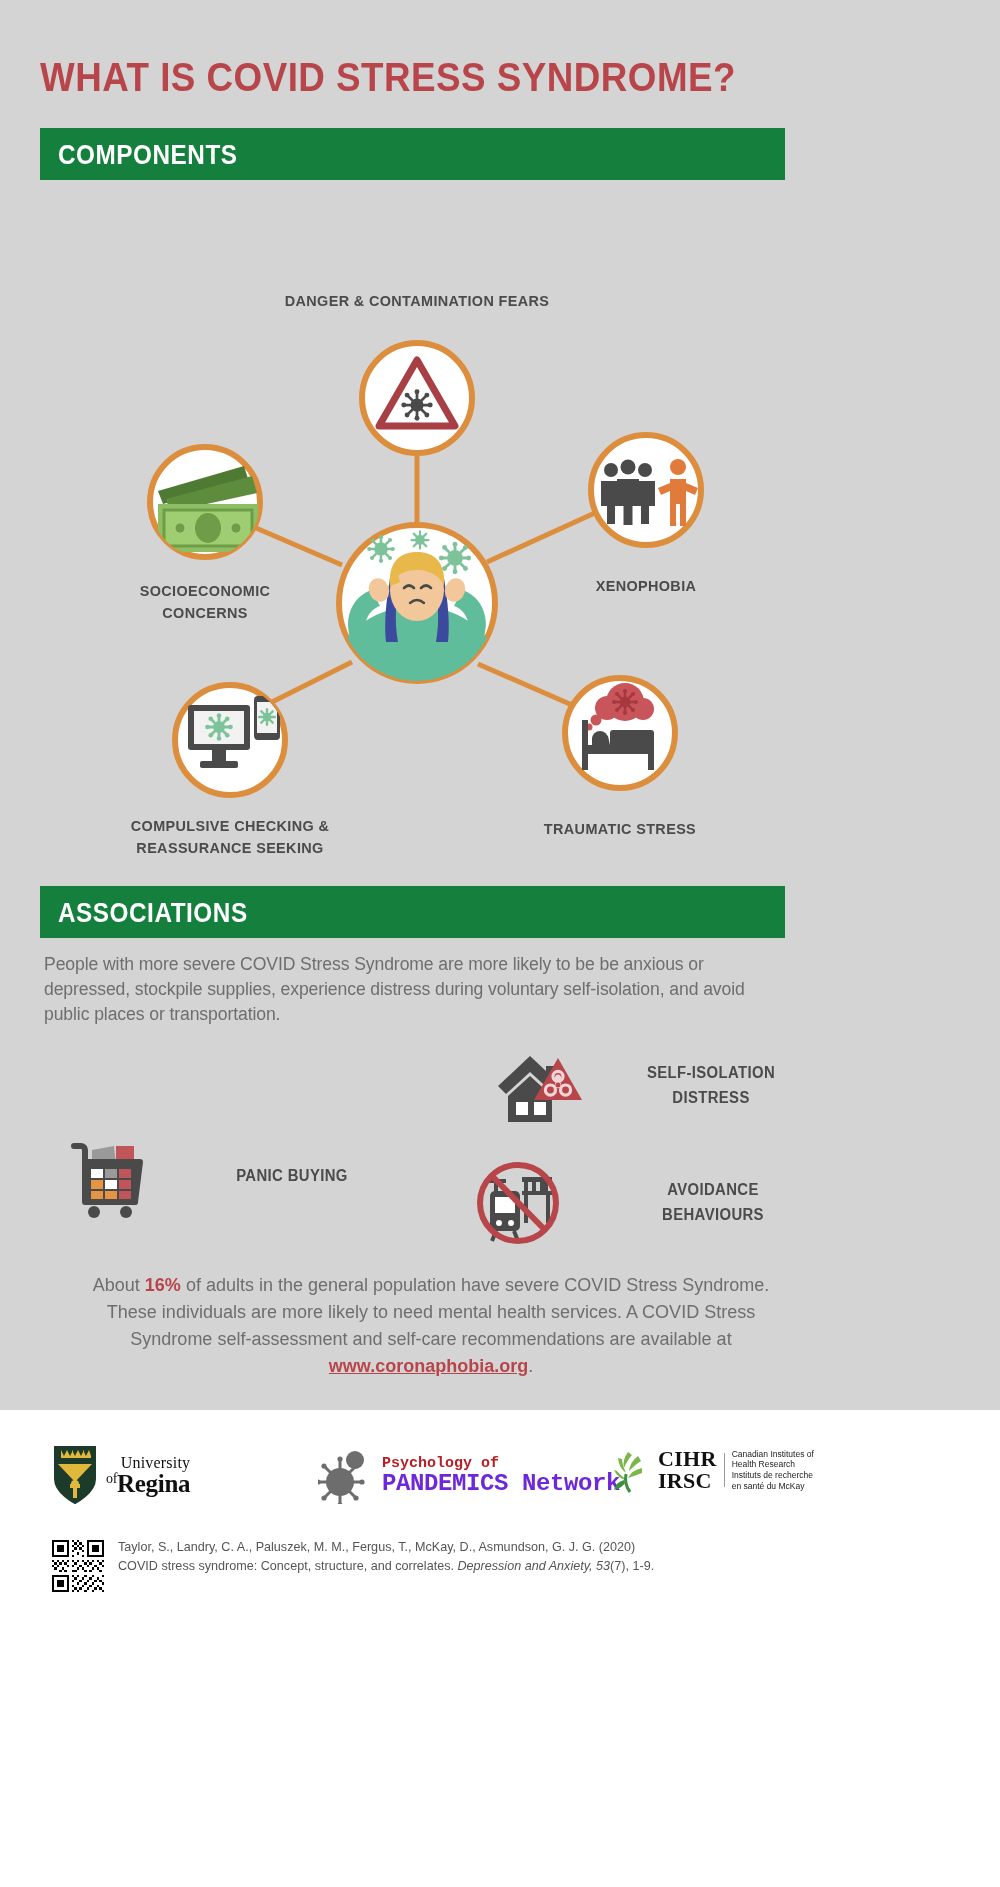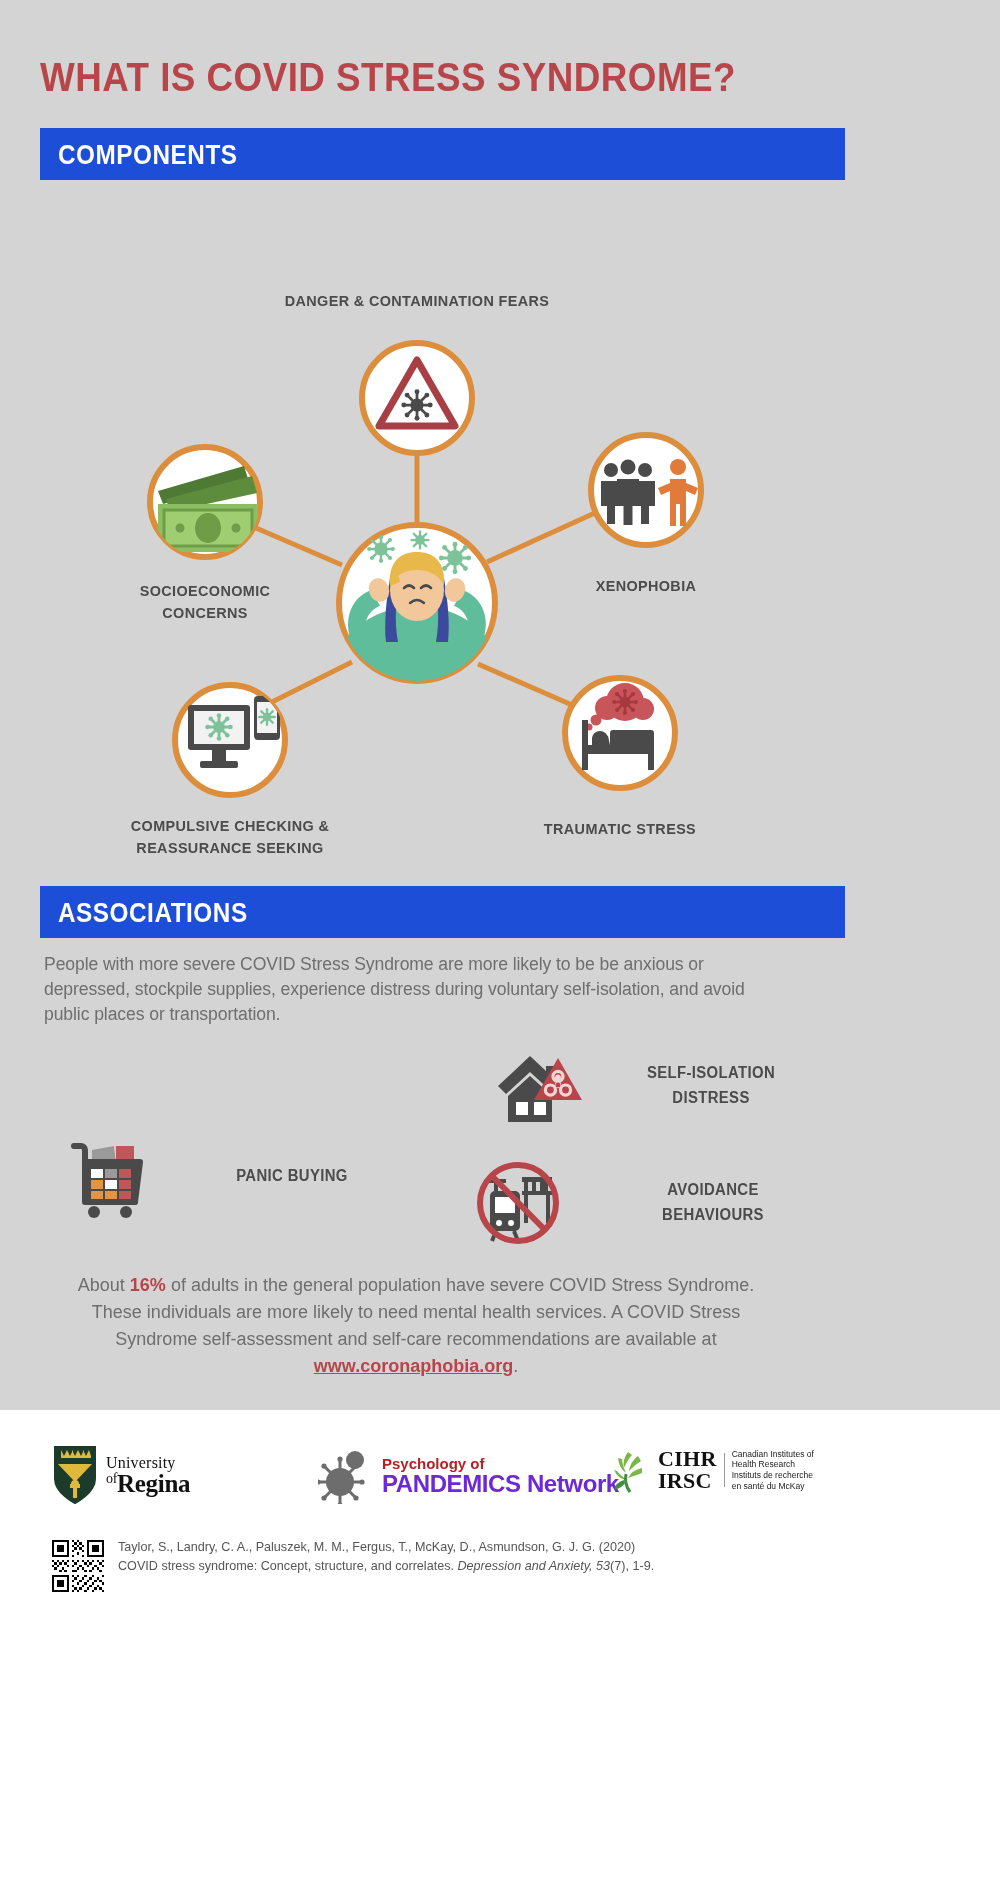--- a/index.html
+++ b/index.html
@@ -37,23 +37,23 @@
     color:#b8454a;
     transform:scaleX(0.92);
     transform-origin:left center;
     white-space:nowrap;
   }
 
   
   .banner {
     position:absolute;
     left:40px;
-    width:805px;
+    width:745px;
     height:52px;
-    background:#1d4ed8;
+    background:#15803d;
   }
   .banner .banner-label {
     position:absolute;
     left:18px; top:12px;
     color:#ffffff;
     font-family:"Liberation Sans Narrow","Liberation Sans",sans-serif;
     font-weight:bold;
     font-size:27px;
     letter-spacing:0.6px;
     transform:scaleX(0.9);
@@ -117,21 +117,21 @@
     transform:scaleX(0.93);
   }
   #assoc-0 { left:62px;  top:1043px; }
   #assoc-1 { left:490px; top:1038px; }
   #assoc-2 { left:62px;  top:1128px; }
   #assoc-3 { left:470px; top:1155px; }
 
   
   #closing {
     position:absolute;
-    left:54px; top:1272px;
+    left:69px; top:1272px;
     width:724px;
     color:#6e6e6e;
     font-family:"Liberation Sans",sans-serif;
     font-size:18px;
     line-height:1.5;
     text-align:center;
   }
   #closing .pct { color:#b8454a; font-weight:bold; }
   #closing .site {
     color:#b8454a;
@@ -152,30 +152,30 @@
     left:0; top:1410px;
     width:833px; height:2px;
     background:#c9c9c9;
   }
   .logo-row {
     position:absolute;
     left:0; top:28px;
     width:833px; height:78px;
   }
   .logo { position:absolute; display:flex; align-items:center; }
-  #logo-uregina   { left:52px;  top:6px; }
+  #logo-uregina   { left:52px;  top:6px;text-align:right; }
   #logo-pandemics { left:318px; top:10px; }
   #logo-cihr      { left:608px; top:8px; }
 
   .uregina-text { margin-left:8px; font-family:"Liberation Serif", serif; color:#111; }
   .uregina-text .l1 { font-size:16px; letter-spacing:0.2px; }
   .uregina-text .l2 { font-size:25px; font-weight:bold; line-height:0.95; letter-spacing:-0.3px; }
   .uregina-text .l2 .of { font-size:14px; font-weight:normal; vertical-align:super; }
 
-  .pand-text { margin-left:8px; font-family:Liberation Sans, sans-serif; }
+  .pand-text { margin-left:8px; font-family:Liberation Mono, monospace; }
   .pand-text .p1 { color:#b81f25; font-size:15px; font-weight:bold; line-height:1.05; }
   .pand-text .p2 { color:#6d28d9; font-size:24px; font-weight:bold; line-height:1.05; letter-spacing:-0.4px; }
 
   .cihr-text { margin-left:6px; display:flex; align-items:center; }
   .cihr-acr { font-family:"Liberation Serif", serif; color:#111; font-size:22px; font-weight:bold; line-height:1.02; letter-spacing:0.3px; }
   .cihr-div { width:1px; height:34px; background:#999; margin:0 7px; }
   .cihr-full { font-family:"Liberation Sans", sans-serif; color:#222; font-size:8.5px; line-height:1.25; }
 
   #citation-block {
     position:absolute;

